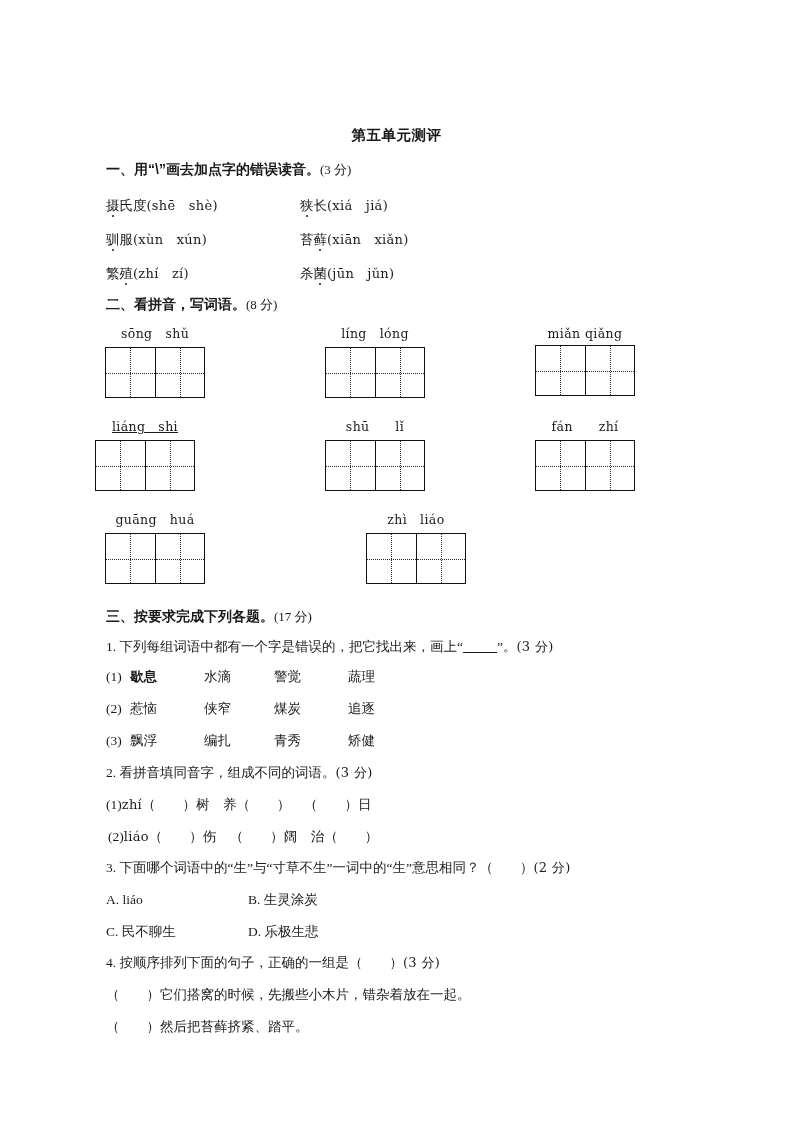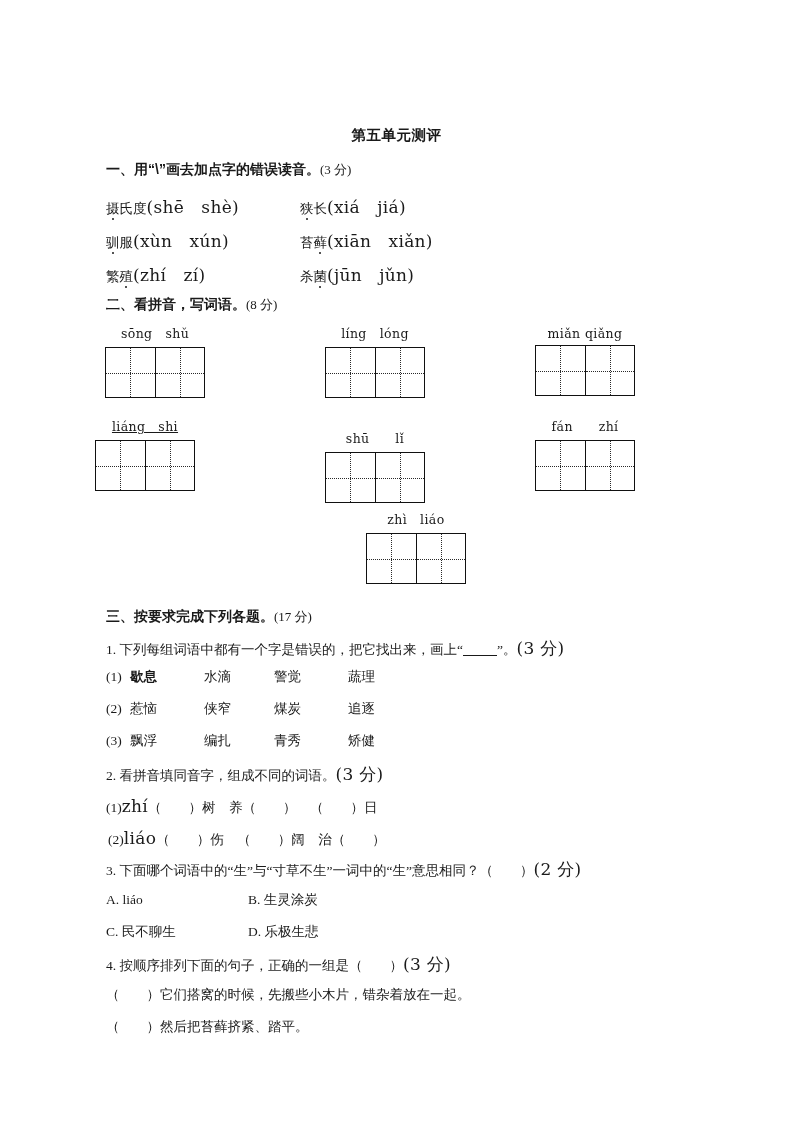--- a/index.html
+++ b/index.html
@@ -73,21 +73,21 @@
     width: 2px;
     height: 2px;
     margin-left: -1px;
     background: #1a1a1a;
     border-radius: 50%;
   }
 
   
   .py {
     font-family: "DejaVu Serif", "Liberation Serif", serif;
-    font-size: 17px;
+    font-size: 13px;
     letter-spacing: 0.3px;
   }
 
   
   .grid-block { position: absolute; }
   .grid-label {
     font-family: "DejaVu Serif", "Liberation Serif", serif;
     font-size: 12.5px;
     letter-spacing: 0.4px;
     text-align: center;
@@ -196,35 +196,42 @@
     </div>
   </div>
 
   <div class="grid-block" style="left:95px; top:403px;text-decoration:underline;">
     <div class="grid-label">liáng　shi</div>
     <div class="grid">
       <div class="cell"></div>
       <div class="cell"></div>
     </div>
   </div>
-  <div class="grid-block" style="left:325px; top:415px;">
+  <div class="grid-block" style="left:325px; top:403px;">
     <div class="grid-label">shū　　lǐ</div>
     <div class="grid">
       <div class="cell"></div>
       <div class="cell"></div>
     </div>
   </div>
   <div class="grid-block" style="left:535px; top:403px;">
     <div class="grid-label">fán　　zhí</div>
     <div class="grid">
       <div class="cell"></div>
       <div class="cell"></div>
     </div>
   </div>
 
+  <div class="grid-block" style="left:105px; top:496px;">
+    <div class="grid-label">guāng　huá</div>
+    <div class="grid">
+      <div class="cell"></div>
+      <div class="cell"></div>
+    </div>
+  </div>
   <div class="grid-block" style="left:325px; top:496px;padding-left:41px;">
     <div class="grid-label">zhì　liáo</div>
     <div class="grid">
       <div class="cell"></div>
       <div class="cell"></div>
     </div>
   </div>
 
   <div class="sec-head" style="top:592px;">
     <span>三、按要求完成下列各题。</span><span class="pts">(17 分)</span>

